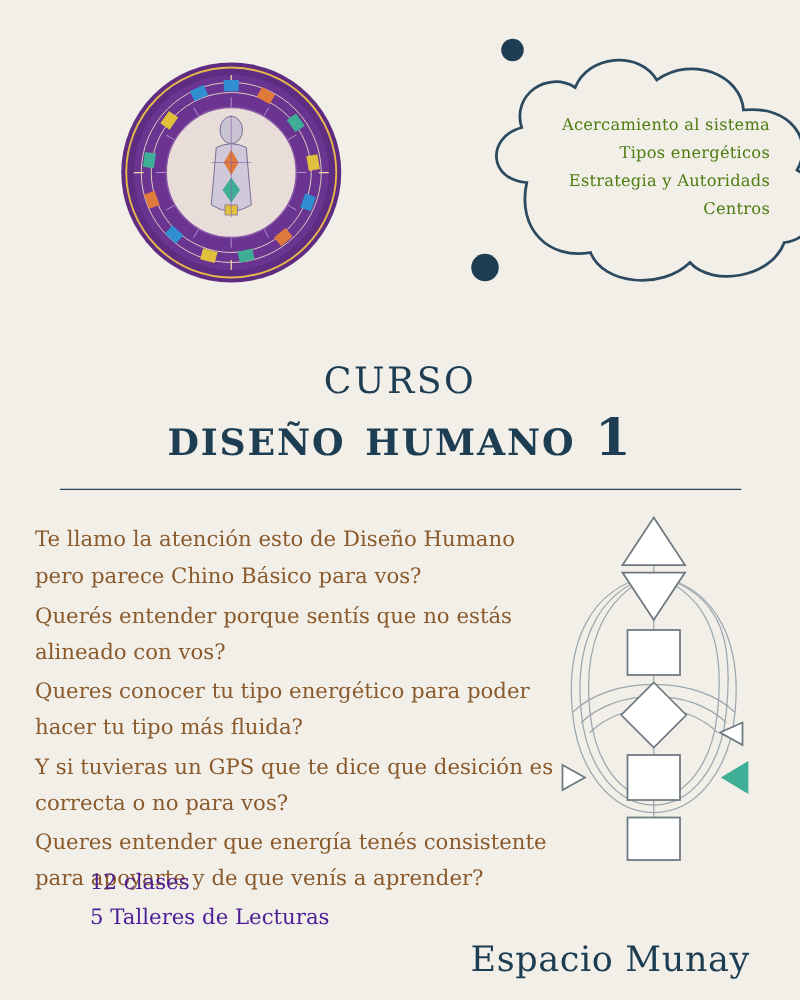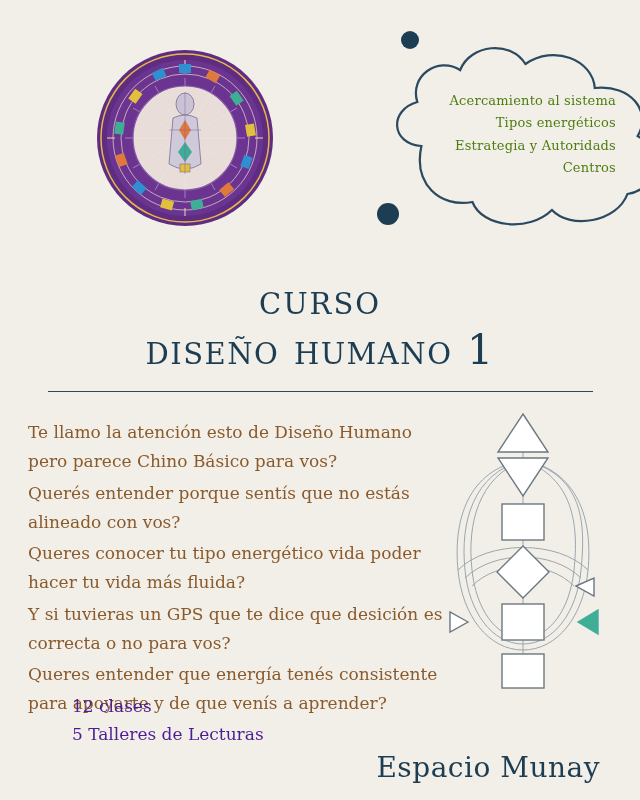--- a/index.html
+++ b/index.html
@@ -74,20 +74,21 @@
     line-height: 1.18;
   }
   .title-sub {
     font-family: "DejaVu Serif", serif;
     font-size: 41px;
     letter-spacing: 1.5px;
     font-variant: small-caps;
     text-transform: lowercase;
     line-height: 1.18;
     margin-top: 2px;
+    font-weight: bold;
   }
   .divider {
     width: 545px;
     height: 1.5px;
     background: #2b4a60;
     margin: 16px auto 0 auto;
   }
 
   
   .body-area {
@@ -236,21 +237,21 @@
   <div class="title-main">CURSO</div>
   <div class="title-sub">DISEÑO HUMANO 1</div>
   <div class="divider"></div>
 </div>
 
 <div class="body-area">
 
   <div class="questions">
     <p>Te llamo la atención esto de Diseño Humano pero parece Chino Básico para vos?</p>
     <p>Querés entender porque sentís que no estás alineado con vos?</p>
-    <p>Queres conocer tu tipo energético vida poder hacer tu vida más fluida?</p>
+    <p>Queres conocer tu tipo energético para poder hacer tu tipo más fluida?</p>
     <p>Y si tuvieras un GPS que te dice que desición es correcta o no para vos?</p>
     <p>Queres entender que energía tenés consistente para apoyarte y de que venís a aprender?</p>
   </div>
 
   <div class="counts">
     <div>12 clases</div>
     <div>5 Talleres de Lecturas</div>
   </div>
 
   <div class="bodygraph">

